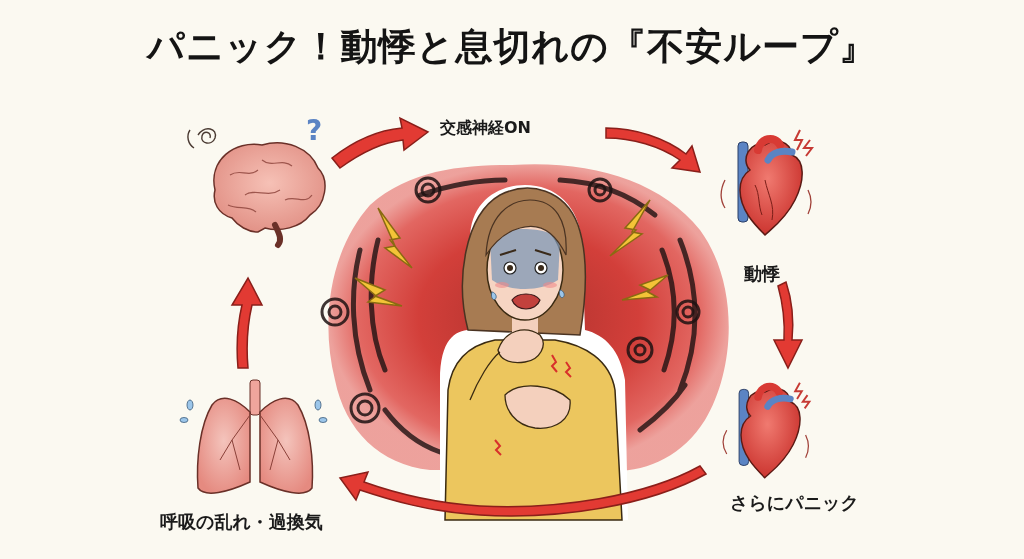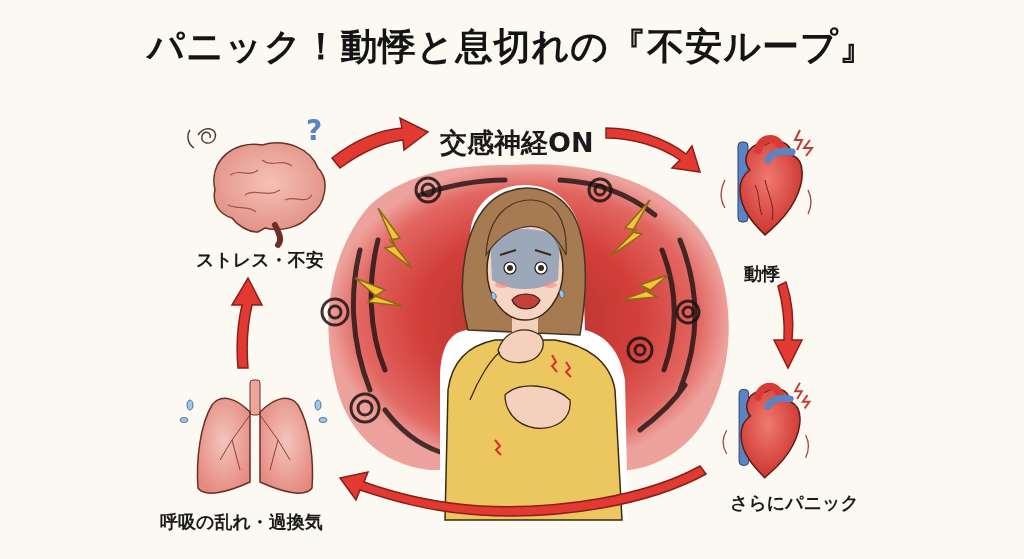--- a/index.html
+++ b/index.html
@@ -11,21 +11,21 @@
     .canvas { position: relative; width: 1024px; height: 469px; background: #fbf9f1; }
     .title {
       position: absolute; left: 0; top: 22px; width: 1024px;
       text-align: center; font-size: 37px; font-weight: bold;
       color: #141414; letter-spacing: 1px;
     }
     .label {
       position: absolute; font-weight: bold; color: #1a1a1a;
       font-size: 18px; white-space: nowrap;
     }
-    .lbl-sympathetic { left: 440px; top: 125px; font-size: 27px; }
+    .lbl-sympathetic { left: 440px; top: 118px; font-size: 16px; }
     .lbl-stress { left: 196px; top: 248px; }
     .lbl-palpitation { left: 744px; top: 262px; }
     .lbl-more-panic { left: 730px; top: 491px; }
     .lbl-breathing { left: 160px; top: 510px; }
     svg.art { position: absolute; left: 0; top: 0; }
   </style>
 </head>
 <body>
 
 <div class="canvas">
@@ -212,18 +212,17 @@
 
       <path d="M786 282 C792 300 794 320 792 340 L802 340 L788 368 L774 340 L784 340 C785 322 783 304 778 286 Z"></path>
 
       <path d="M706 474 C650 505 560 520 480 515 C430 512 390 500 360 490 L356 500 L340 478 L368 472 L364 482 C392 492 432 503 480 506 C558 510 646 496 700 466 Z"></path>
 
       <path d="M238 368 C236 345 238 322 242 305 L232 305 L248 278 L262 305 L252 305 C248 322 246 345 248 368 Z"></path>
     </g>
   </svg>
 
   <div class="label lbl-sympathetic">交感神経ON</div>
-  <div class="label lbl-stress">ストレス・不安</div>
   <div class="label lbl-palpitation">動悸</div>
   <div class="label lbl-breathing">呼吸の乱れ・過換気</div>
   <div class="label lbl-more-panic">さらにパニック</div>
 
 </div>
 
 </body></html>

